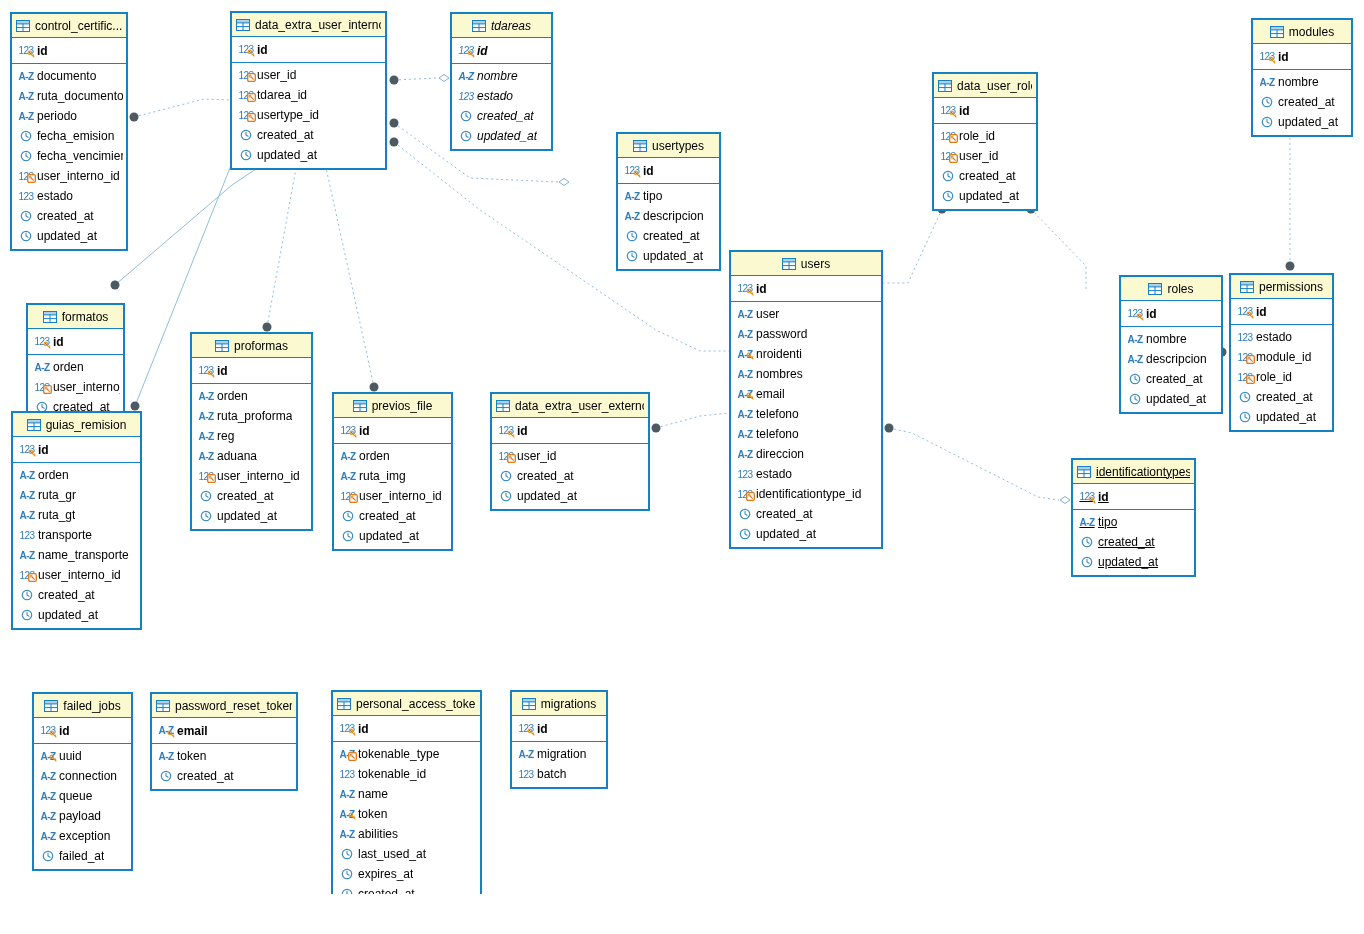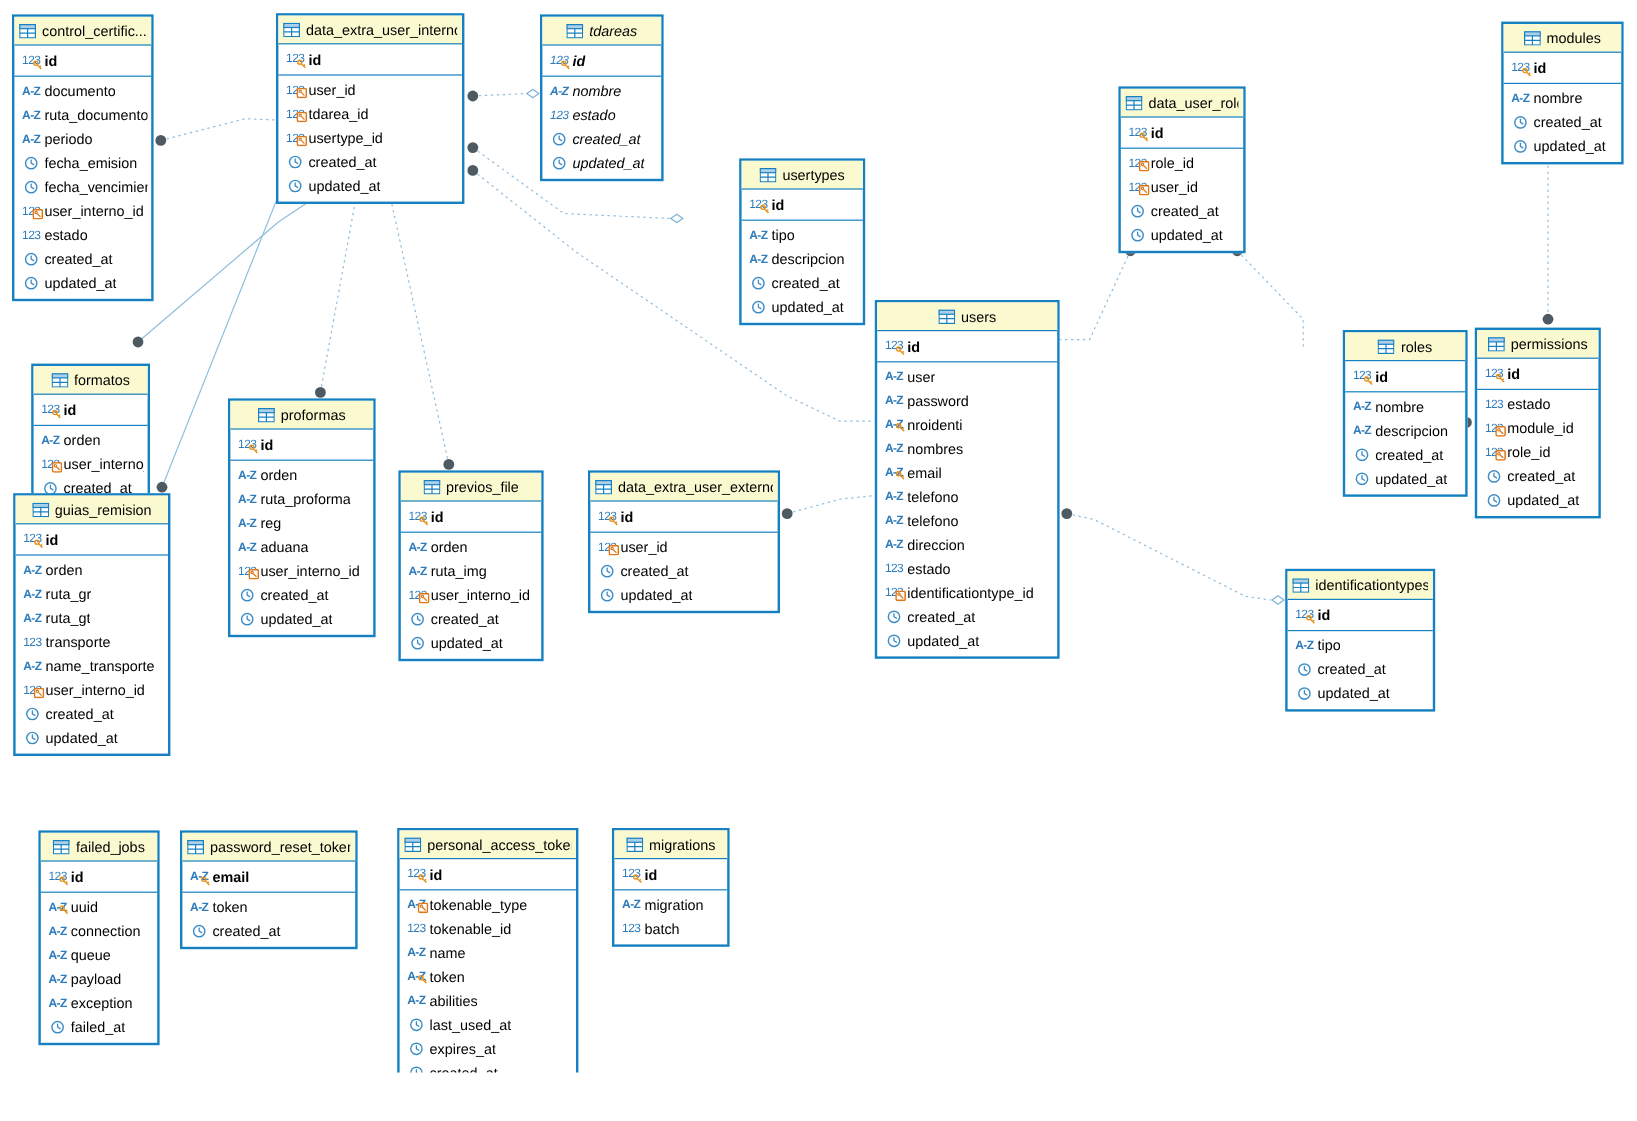--- a/index.html
+++ b/index.html
@@ -1015,21 +1015,21 @@
           <span class="icon">
             <svg width="12" height="12" viewBox="0 0 12 12">
               <circle cx="6" cy="6" r="4.7" fill="none" stroke="#3c8dc5" stroke-width="1.2"></circle>
               <path d="M6 3.4 L6 6 L8.1 7.2" fill="none" stroke="#3c8dc5" stroke-width="1.1" stroke-linecap="round"></path>
             </svg>
           </span>
           <span class="lbl">updated_at</span>
         </div>
       </div>
     </div>
-    <div class="table" style="left: 1071px; top: 474px; width: 125px;">
+    <div class="table" style="left: 1071px; top: 458px; width: 125px; text-decoration: underline;">
       <div class="thead">
         <span style="display: inline-flex;">
           <svg width="14" height="12" viewBox="0 0 14 12">
             <rect x="0.5" y="0.5" width="13" height="11" fill="#fff" stroke="#1581c2"></rect>
             <rect x="0.5" y="0.5" width="13" height="3.4" fill="#aecfe8" stroke="#1581c2"></rect>
             <line x1="7" y1="3.9" x2="7" y2="11.5" stroke="#1581c2"></line>
             <line x1="0.5" y1="7.6" x2="13.5" y2="7.6" stroke="#1581c2"></line>
           </svg>
         </span>
         <span class="ttitle">identificationtypes</span>

